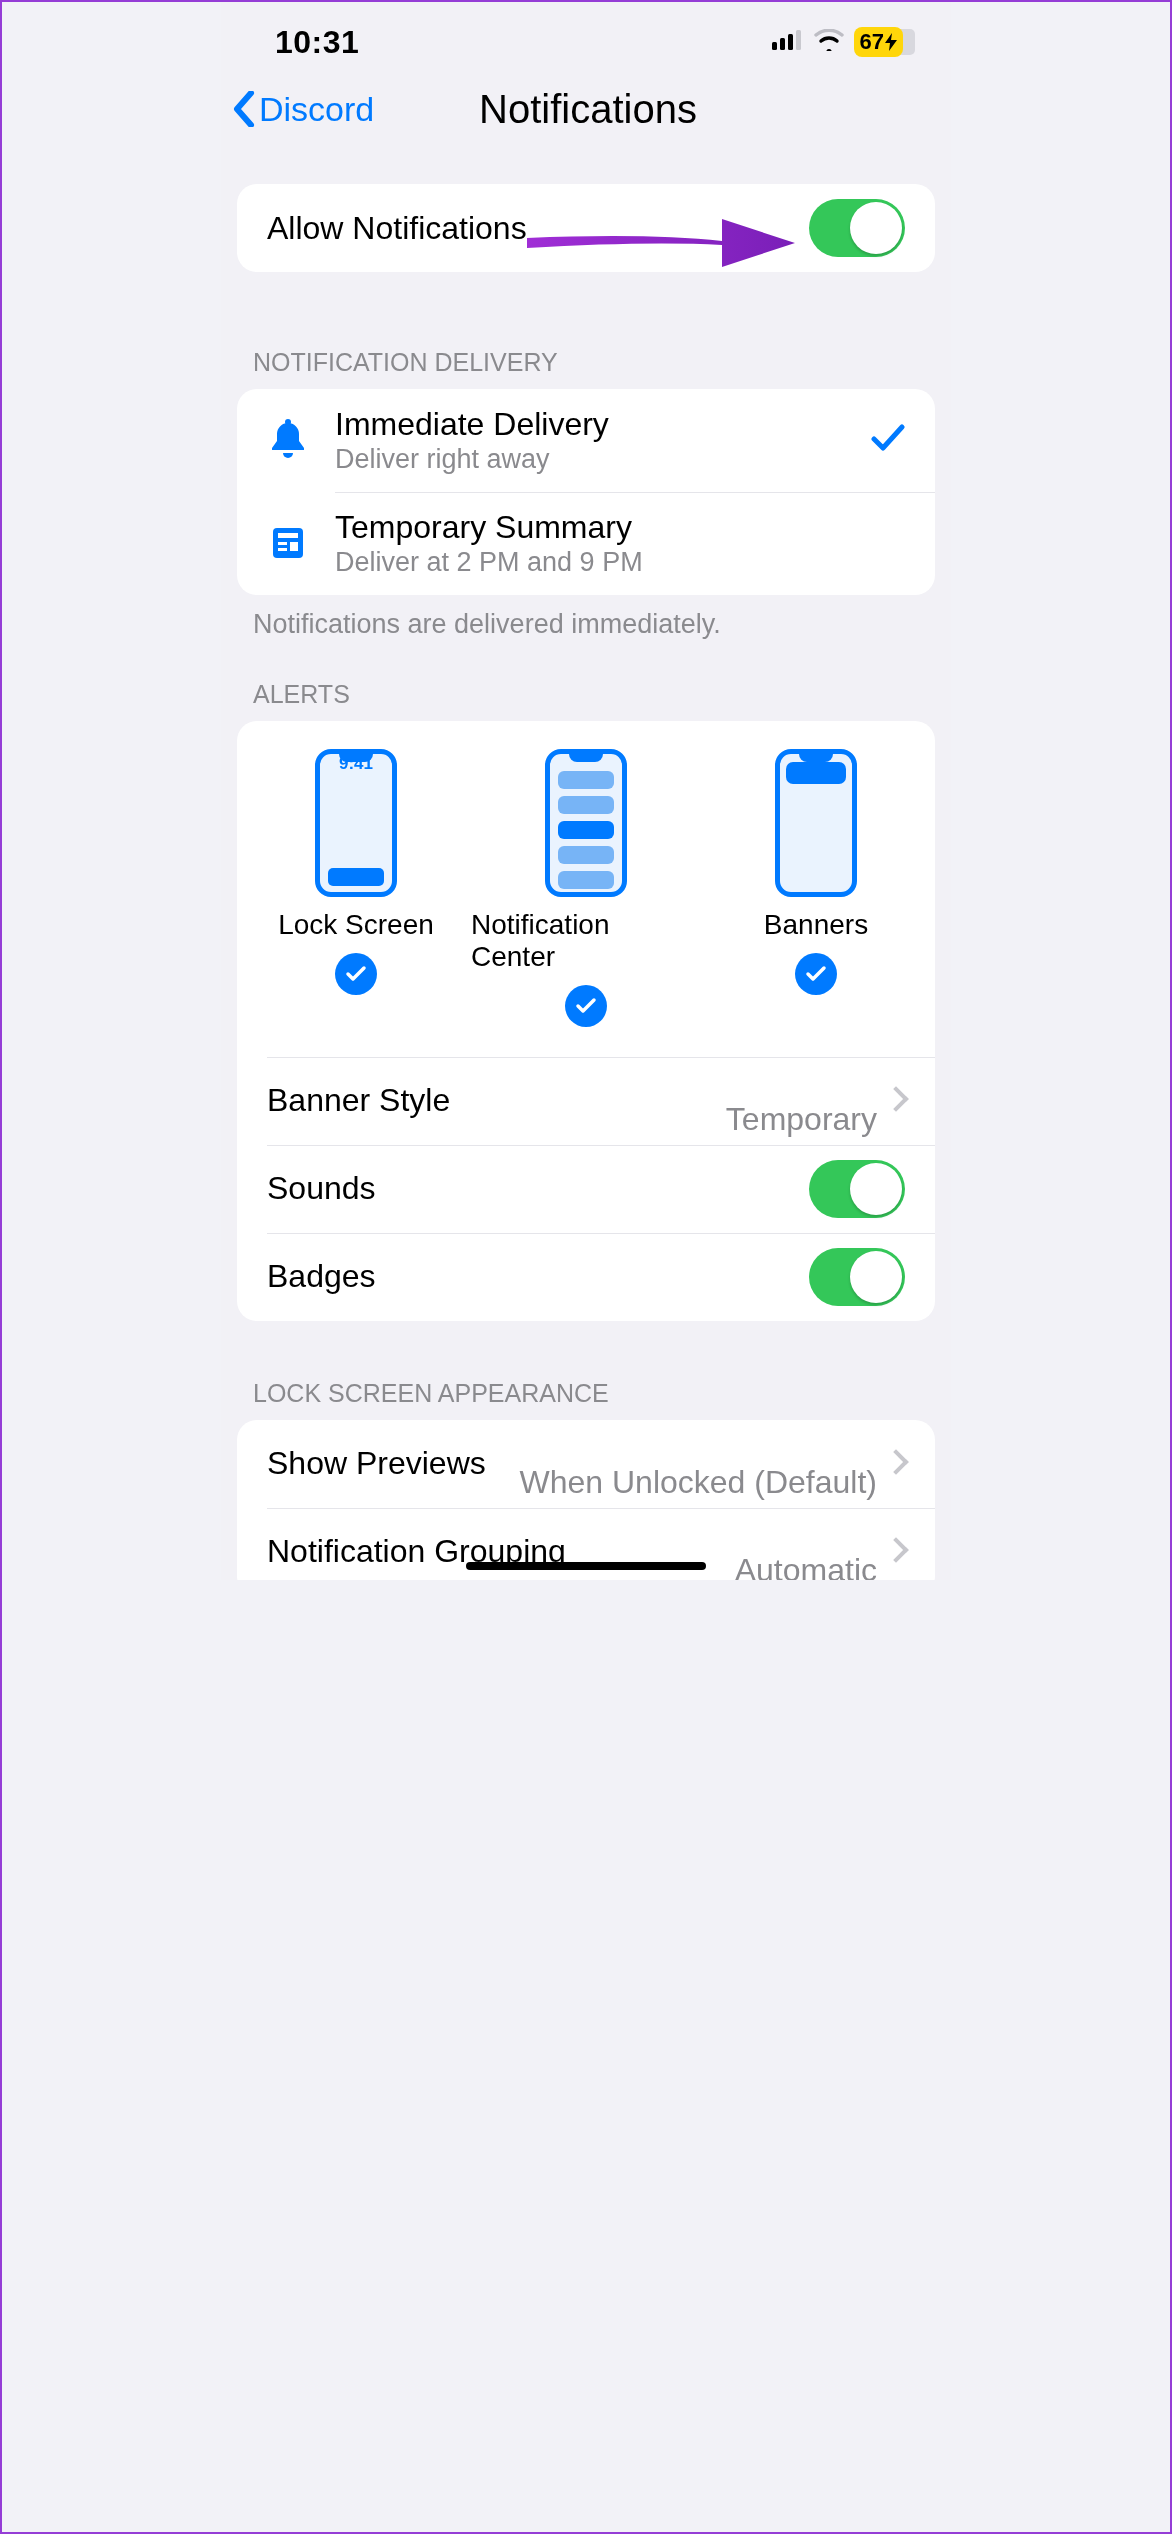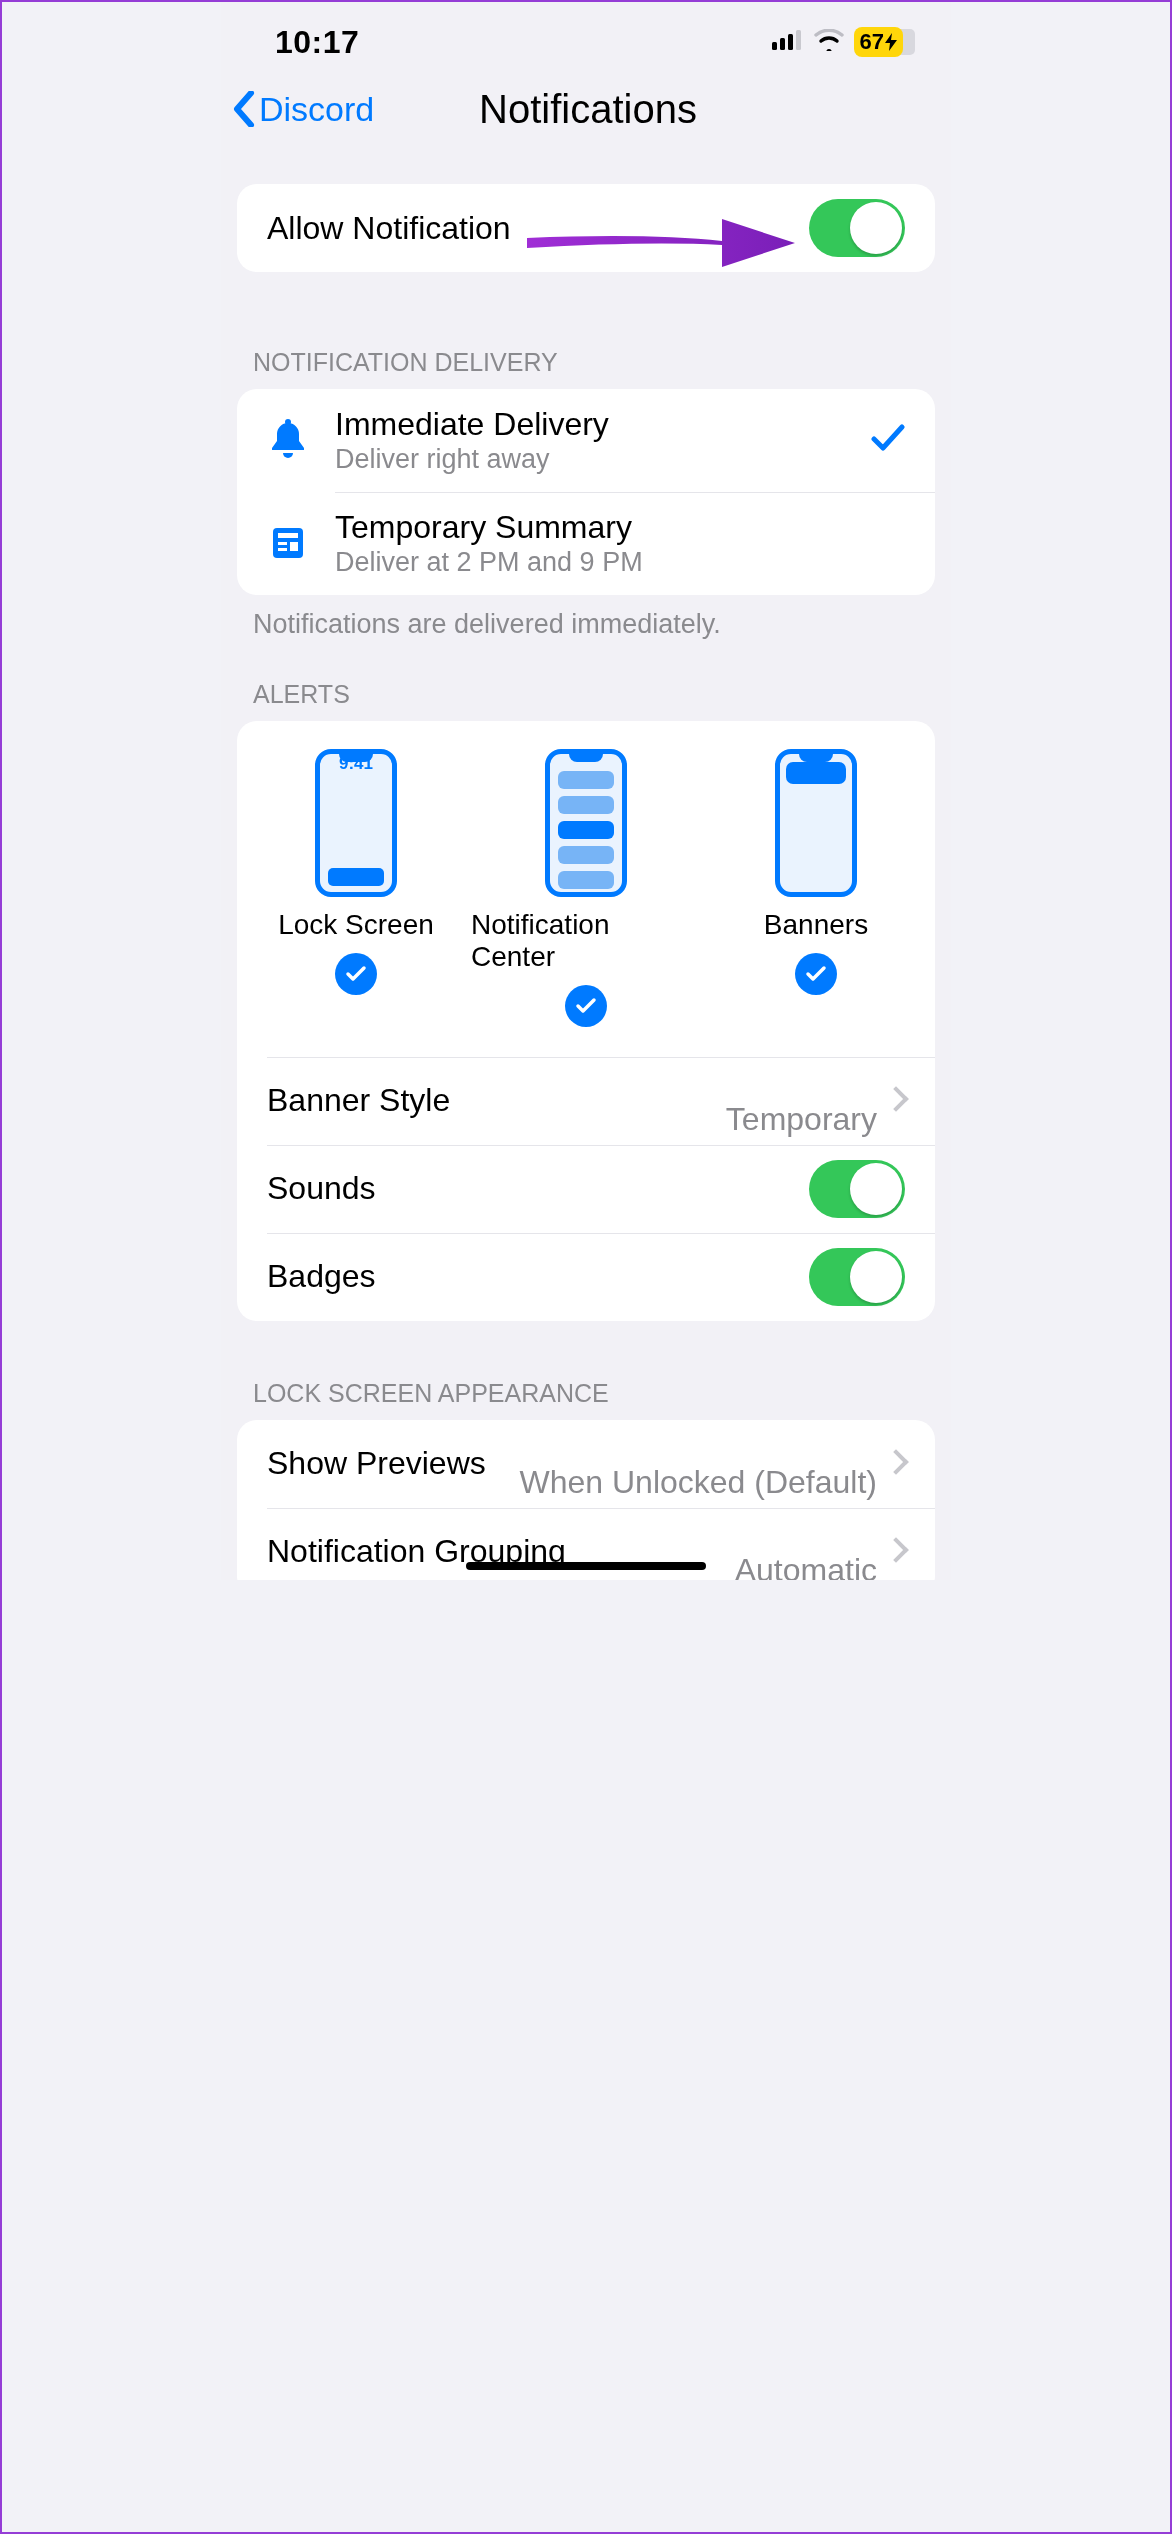--- a/index.html
+++ b/index.html
@@ -218,21 +218,21 @@
   .spacer-lg { height: 58px; }
   .spacer-md { height: 40px; }
   .spacer-sm { height: 18px; }
 </style>
 </head>
 <body>
 
 <div class="phone">
 
   <div class="status-bar">
-    <div class="status-time">10:17</div>
+    <div class="status-time">10:31</div>
     <div class="status-right">
       <span>
         <svg width="32" height="20" viewBox="0 0 32 20">
             <rect x="0" y="12" width="5" height="8" rx="1.5" fill="#000"></rect>
             <rect x="8" y="8" width="5" height="12" rx="1.5" fill="#000"></rect>
             <rect x="16" y="4" width="5" height="16" rx="1.5" fill="#000"></rect>
             <rect x="24" y="0" width="5" height="20" rx="1.5" fill="#c9c9cf"></rect>
           </svg>
       </span>
       <span>
@@ -261,21 +261,21 @@
         </svg>
       <span>Discord</span>
     </div>
     <div class="nav-title">Notifications</div>
   </div>
 
   <div class="spacer-md"></div>
 
   <div class="card">
     <div class="row">
-      <div class="row-label">Allow Notification</div>
+      <div class="row-label">Allow Notifications</div>
       <div class="toggle"></div>
     </div>
   </div>
 
   <svg class="arrow-annot" viewBox="0 0 268 60">
     <defs>
       <linearGradient id="g1" x1="0" y1="0" x2="1" y2="0">
         <stop offset="0" stop-color="#a02ed6"></stop>
           <stop offset="1" stop-color="#7a1fb8"></stop>
       </linearGradient>

